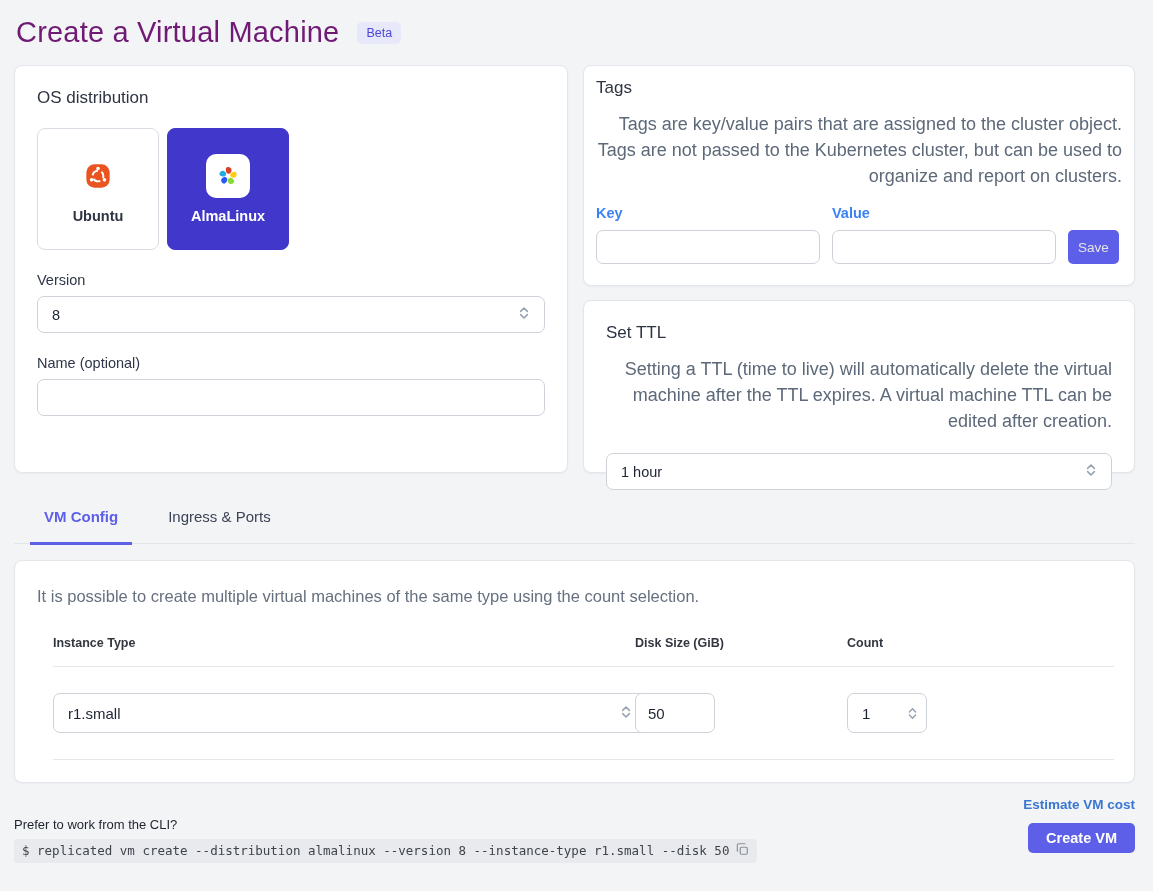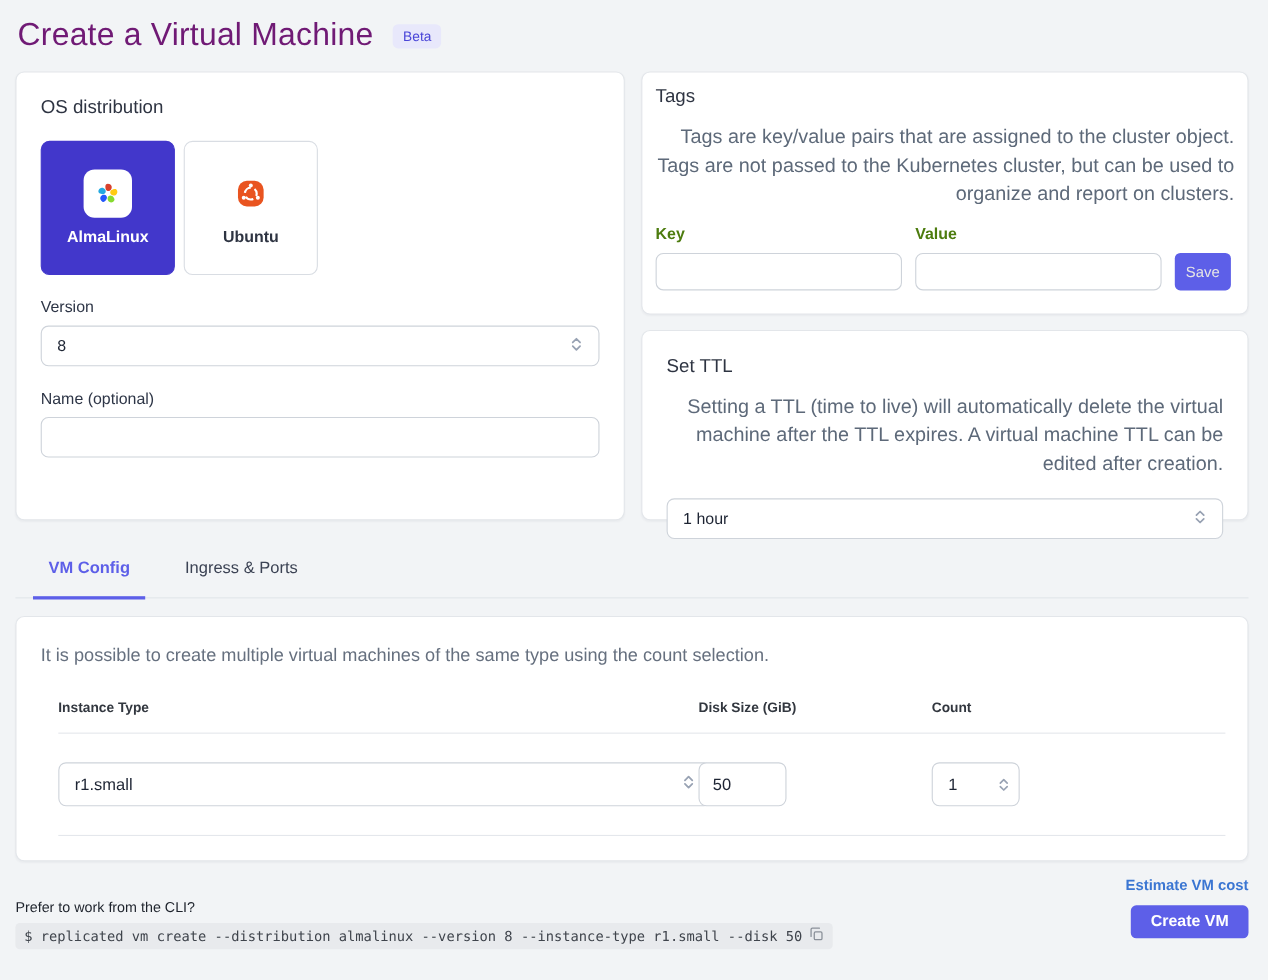--- a/index.html
+++ b/index.html
@@ -56,21 +56,21 @@
   }
   .text-input {
     width:100%; height:37px; border:1px solid #ced3da; border-radius:7px;
     background:#fff; font-size:14.5px; padding:0 12px; color:#1d2433;
     font-family:"Liberation Sans", sans-serif;
   }
 
   
   .tags-form { display:flex; gap:12px; margin-top:16px; }
   .tag-col { width:224px; }
-  .tag-label { font-size:14.5px; font-weight:700; color:#4d7c0f; margin-bottom:9px; }
+  .tag-label { font-size:14.5px; font-weight:700; color:#3b82f6; margin-bottom:9px; }
   .tag-input { height:34px; }
   .save-btn {
     align-self:flex-end; height:34px; padding:0 10px; min-width:38px;
     background:#5d5fe8; border:none; border-radius:5px; color:#e5e5e5;
     font-size:13.5px; font-family:"Liberation Sans", sans-serif; cursor:pointer;
   }
   .ttl-select { margin-top:19px; }
 
   
   .tabs { margin-top:27px; border-bottom:1px solid #e2e5ea; display:flex; padding-left:16px; }
@@ -130,47 +130,47 @@
     <div class="page-title">Create a Virtual Machine</div>
     <div class="beta-badge">Beta</div>
   </div>
 
   <div class="row1">
 
     <div class="card card-os">
       <div class="card-title">OS distribution</div>
 
       <div class="tiles">
+        <div class="tile">
+          <span class="logo-box">
+            <svg width="28" height="28" viewBox="0 0 24 24">
+              <rect x="2" y="2" width="20" height="20" rx="7" fill="#e95420"></rect>
+              <circle cx="12" cy="12" r="4.6" fill="none" stroke="#fff" stroke-width="1.7" stroke-dasharray="6.5 3.1" stroke-dashoffset="4.6"></circle>
+              <circle cx="12" cy="5.6" r="1.55" fill="#fff"></circle>
+              <circle cx="6.5" cy="15.3" r="1.55" fill="#fff"></circle>
+              <circle cx="17.5" cy="15.3" r="1.55" fill="#fff"></circle>
+            </svg>
+          </span>
+          <span class="tile-label">Ubuntu</span>
+        </div>
+
         <div class="tile selected">
           <span class="logo-box">
             <svg width="26" height="26" viewBox="0 0 24 24">
               <g transform="translate(12,12)">
                 <path d="M0,-8.2 C3,-8.2 4.2,-5.4 2.6,-3.2 C1.2,-1.4 -1.2,-1.9 -1.8,-3.9 C-2.3,-5.8 -2.2,-8.2 0,-8.2 Z" fill="#d8412c"></path>
                 <path transform="rotate(72)" d="M0,-8.2 C3,-8.2 4.2,-5.4 2.6,-3.2 C1.2,-1.4 -1.2,-1.9 -1.8,-3.9 C-2.3,-5.8 -2.2,-8.2 0,-8.2 Z" fill="#ffcb12"></path>
                 <path transform="rotate(144)" d="M0,-8.2 C3,-8.2 4.2,-5.4 2.6,-3.2 C1.2,-1.4 -1.2,-1.9 -1.8,-3.9 C-2.3,-5.8 -2.2,-8.2 0,-8.2 Z" fill="#86da2f"></path>
                 <path transform="rotate(216)" d="M0,-8.2 C3,-8.2 4.2,-5.4 2.6,-3.2 C1.2,-1.4 -1.2,-1.9 -1.8,-3.9 C-2.3,-5.8 -2.2,-8.2 0,-8.2 Z" fill="#2458fb"></path>
                 <path transform="rotate(288)" d="M0,-8.2 C3,-8.2 4.2,-5.4 2.6,-3.2 C1.2,-1.4 -1.2,-1.9 -1.8,-3.9 C-2.3,-5.8 -2.2,-8.2 0,-8.2 Z" fill="#24a9e1"></path>
               </g>
             </svg>
           </span>
           <span class="tile-label">AlmaLinux</span>
         </div>
-
-        <div class="tile">
-          <span class="logo-box">
-            <svg width="28" height="28" viewBox="0 0 24 24">
-              <rect x="2" y="2" width="20" height="20" rx="7" fill="#e95420"></rect>
-              <circle cx="12" cy="12" r="4.6" fill="none" stroke="#fff" stroke-width="1.7" stroke-dasharray="6.5 3.1" stroke-dashoffset="4.6"></circle>
-              <circle cx="12" cy="5.6" r="1.55" fill="#fff"></circle>
-              <circle cx="6.5" cy="15.3" r="1.55" fill="#fff"></circle>
-              <circle cx="17.5" cy="15.3" r="1.55" fill="#fff"></circle>
-            </svg>
-          </span>
-          <span class="tile-label">Ubuntu</span>
-        </div>
       </div>
 
       <div class="field-label">Version</div>
       <div class="select">
         <span>8</span>
         <span>
           <svg width="16" height="16" viewBox="0 0 24 24" fill="none" stroke="#98a2b3" stroke-width="2.4" stroke-linecap="round" stroke-linejoin="round">
             <path d="M7 9.5l5-5 5 5"></path>
               <path d="M7 14.5l5 5 5-5"></path>
           </svg>

